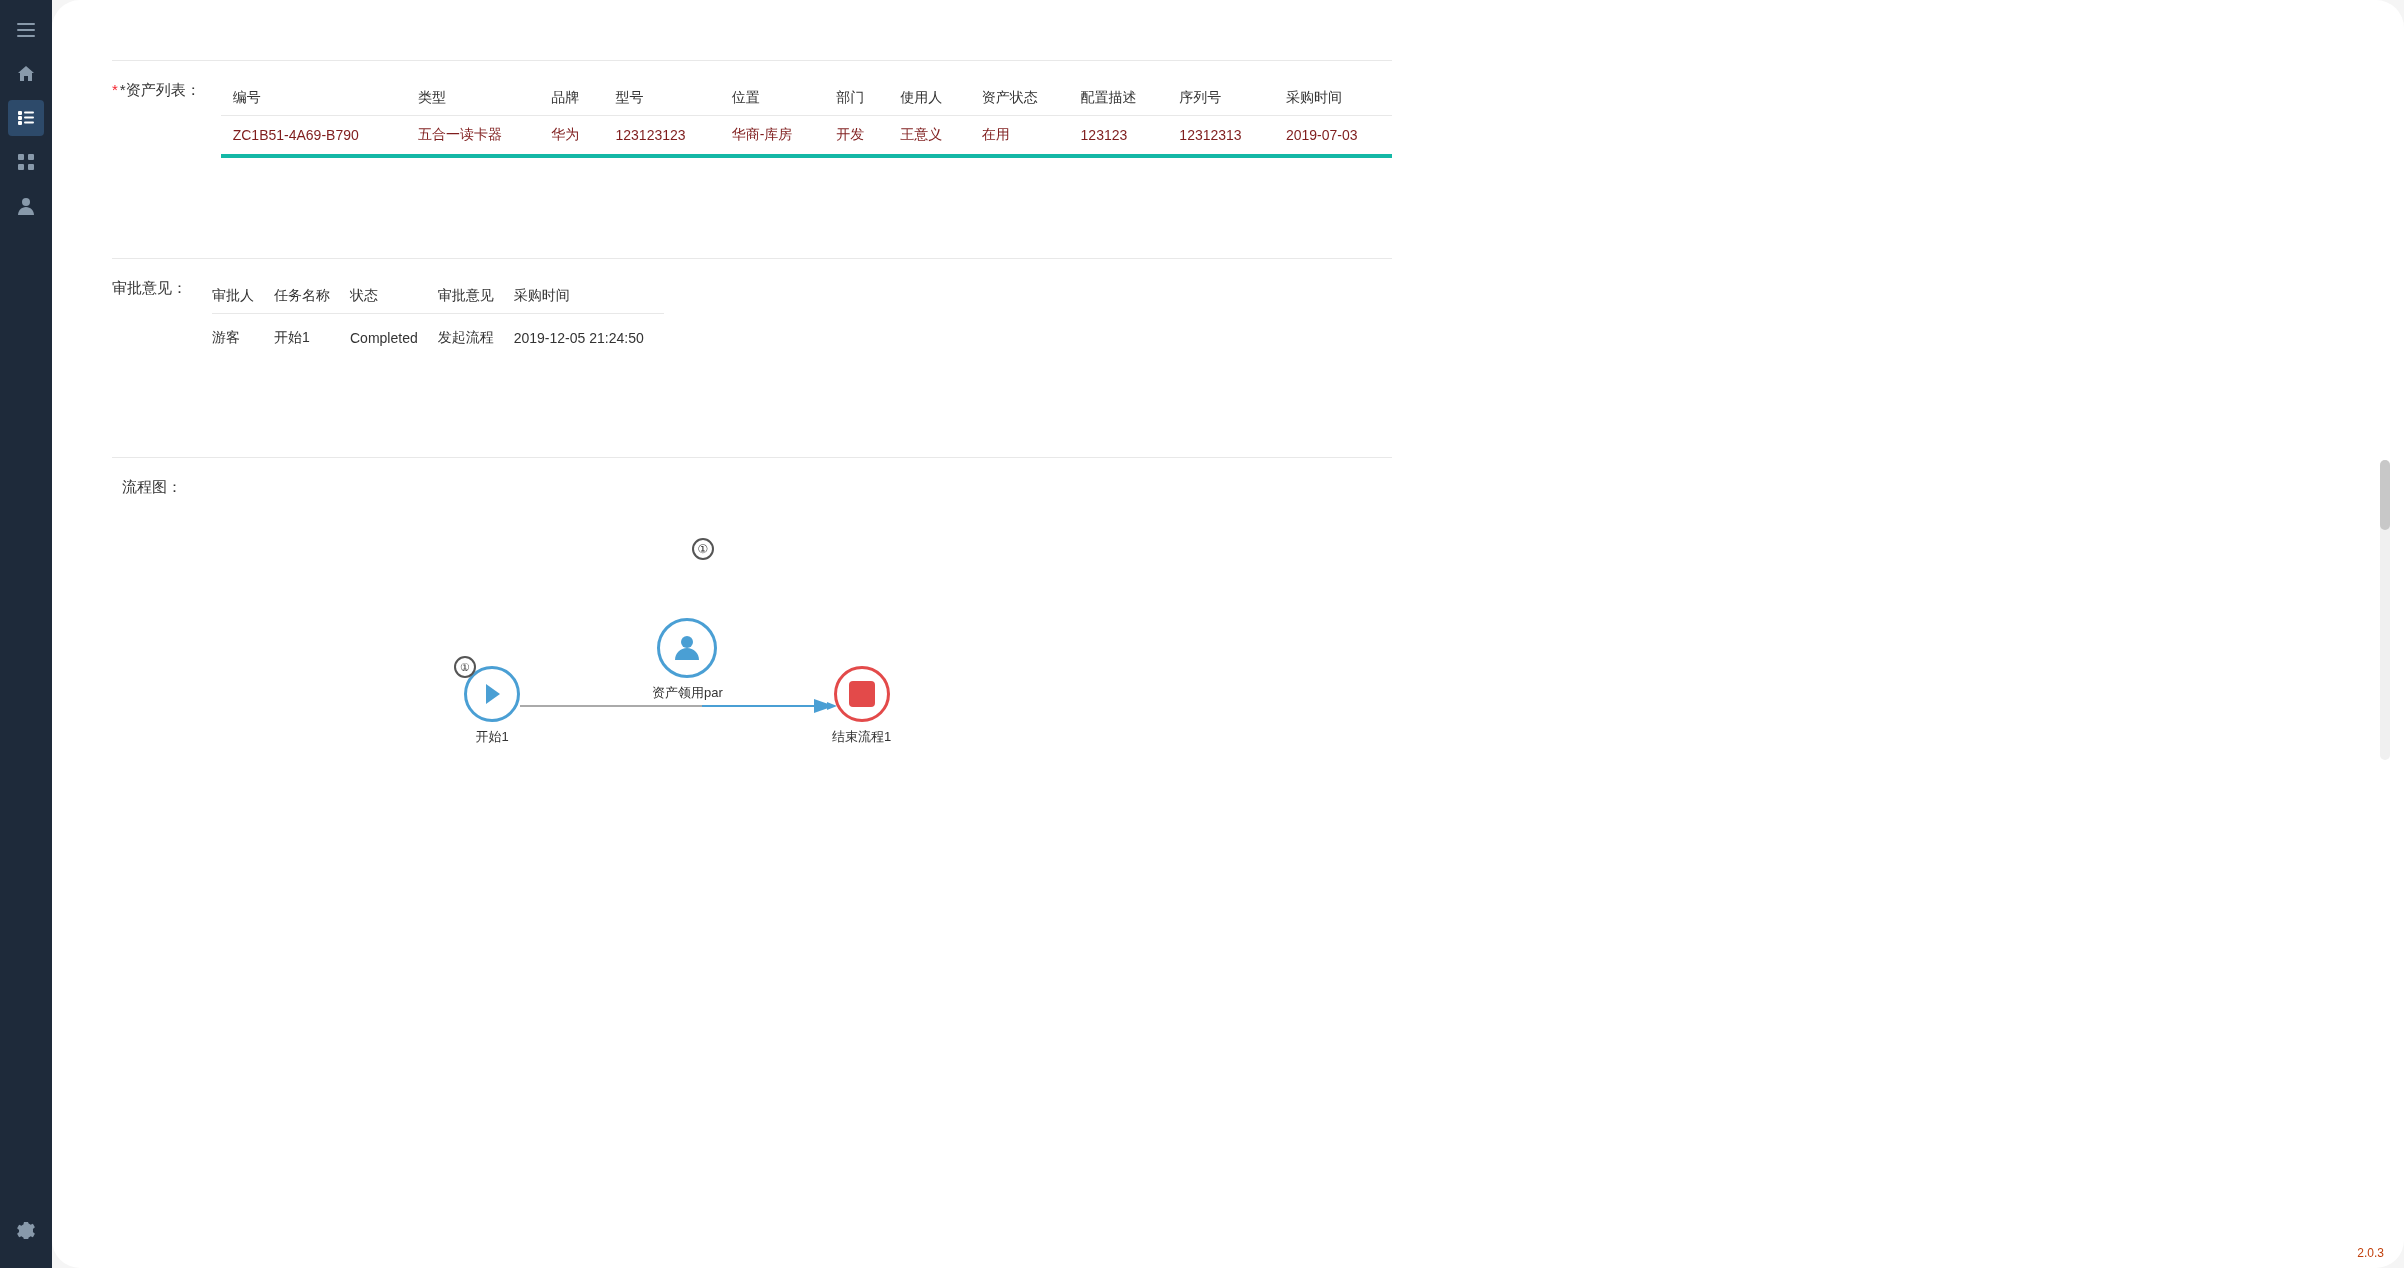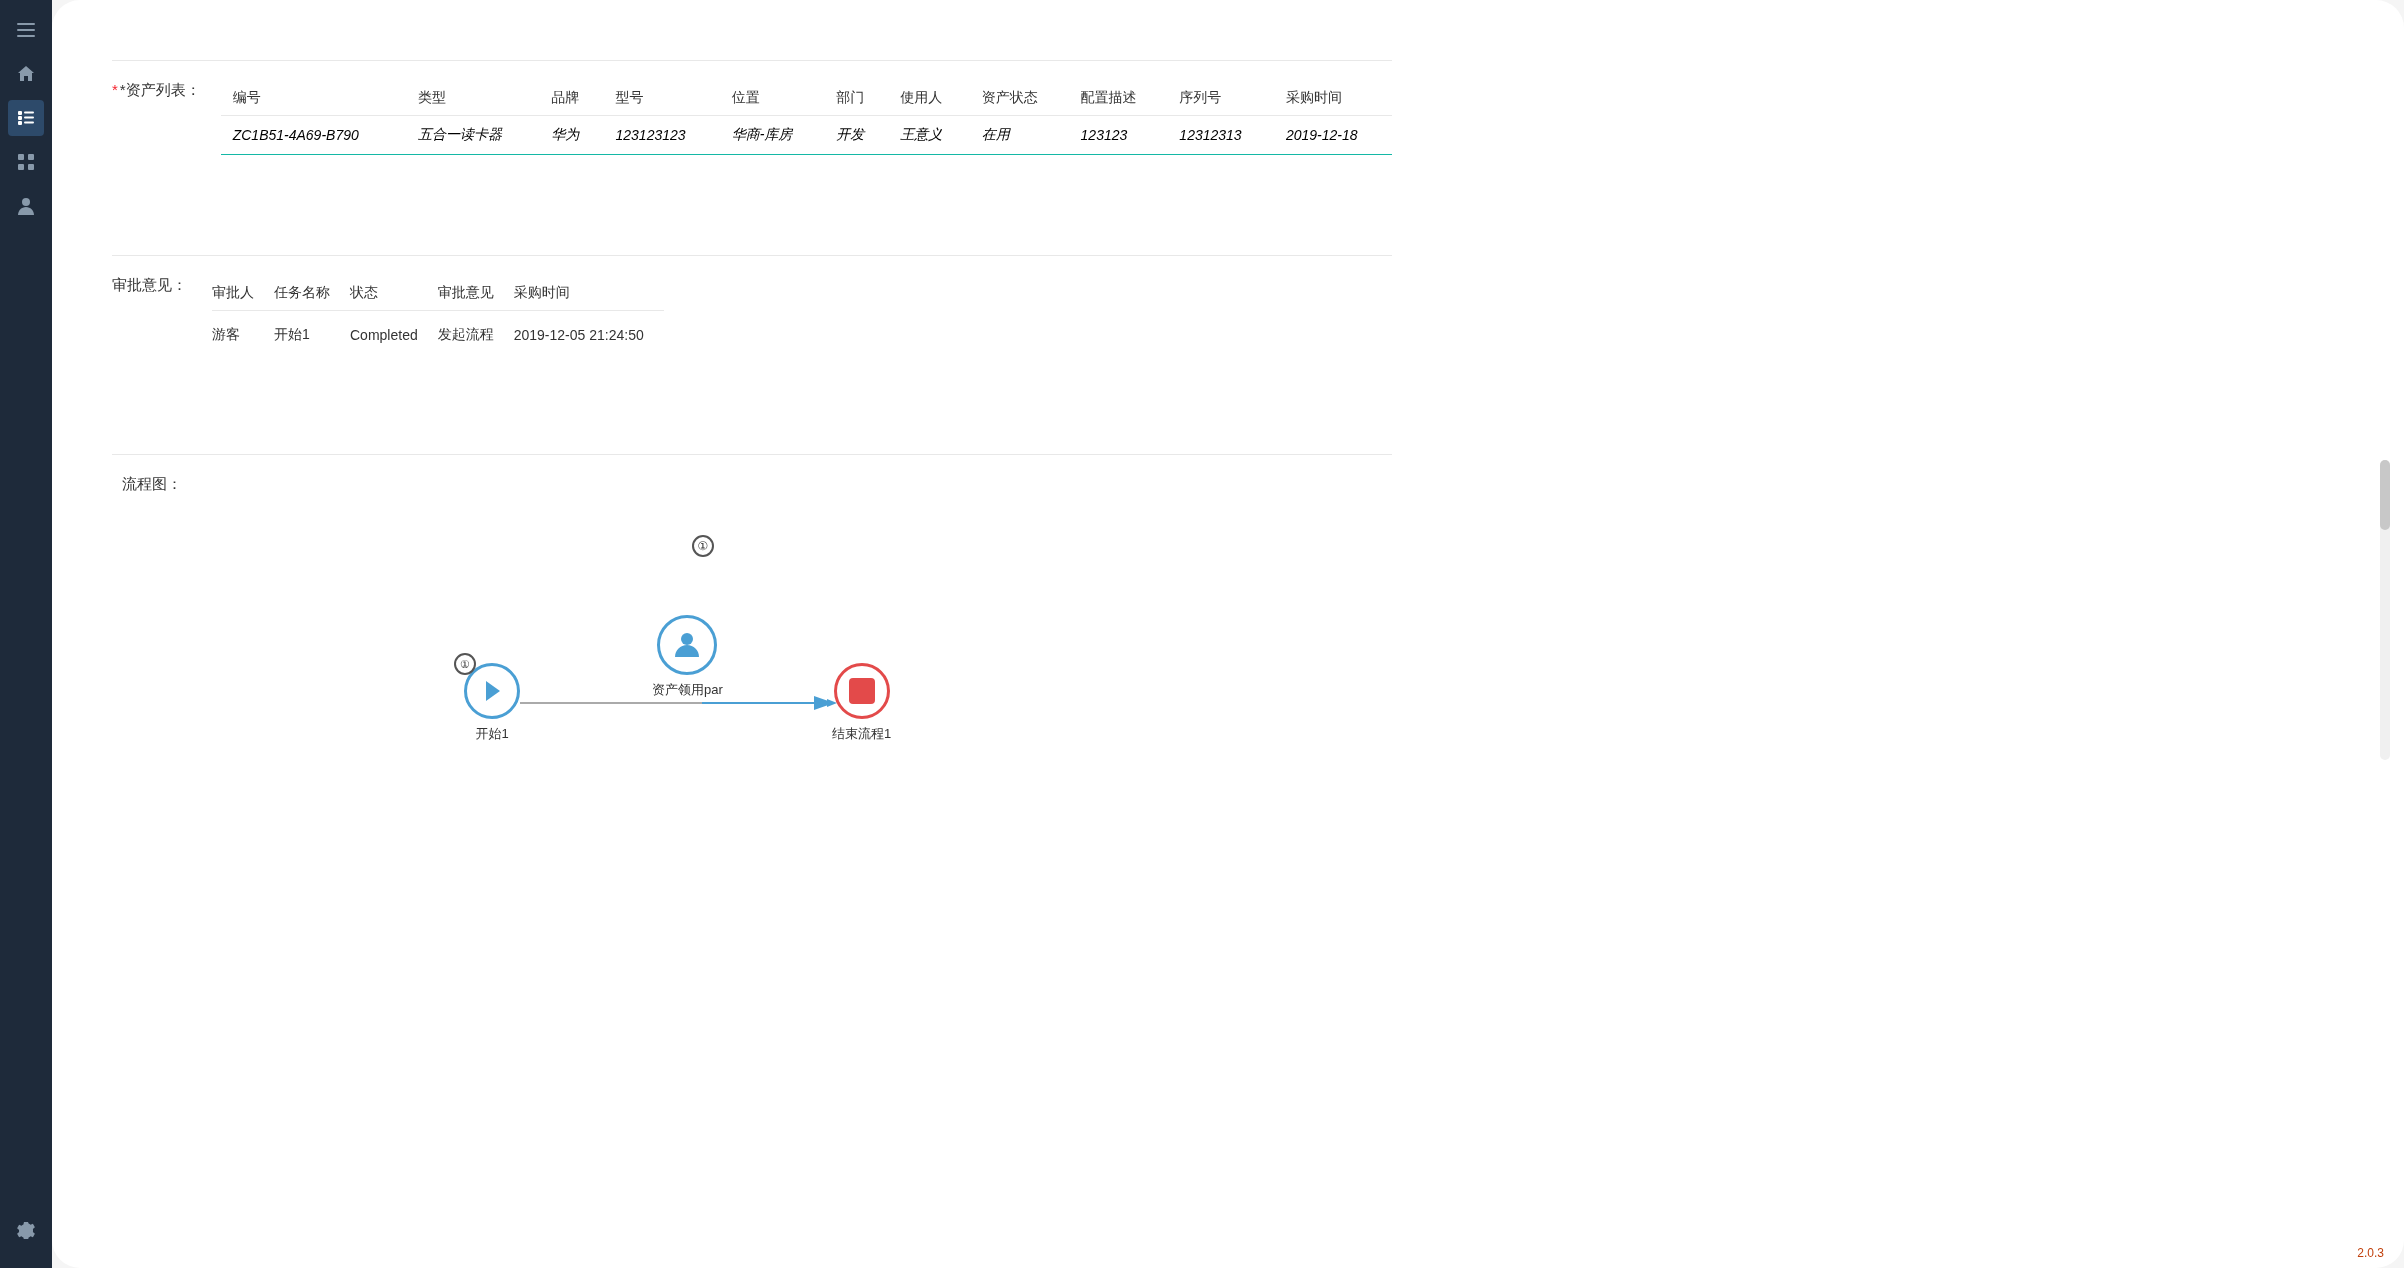--- a/index.html
+++ b/index.html
@@ -97,24 +97,23 @@
       text-align: left;
       padding: 8px 12px;
       color: #333;
       font-weight: 500;
       border-bottom: 1px solid #e8e8e8;
       white-space: nowrap;
     }
 
     .data-table td {
       padding: 10px 12px;
-      color: #000000;
-      border-bottom: 1px solid #14b8a6;
+      color: #7f1d1d;
+      border-bottom: 4px solid #14b8a6;
       white-space: nowrap;
-      font-style: italic;
     }
 
     .table-container {
       flex: 1;
     }
 
     
     .approval-table {
       border-collapse: collapse;
       font-size: 14px;
@@ -316,21 +315,21 @@
                 <td>ZC1B51-4A69-B790</td>
                 <td>五合一读卡器</td>
                 <td>华为</td>
                 <td>123123123</td>
                 <td>华商-库房</td>
                 <td>开发</td>
                 <td>王意义</td>
                 <td>在用</td>
                 <td>123123</td>
                 <td>12312313</td>
-                <td>2019-12-18</td>
+                <td>2019-07-03</td>
               </tr>
             </tbody>
           </table>
         </div>
       </div>
     </div>
 
     <div class="section" style="margin-top: 40px;">
       <hr class="section-divider">
       <div class="section-row">

